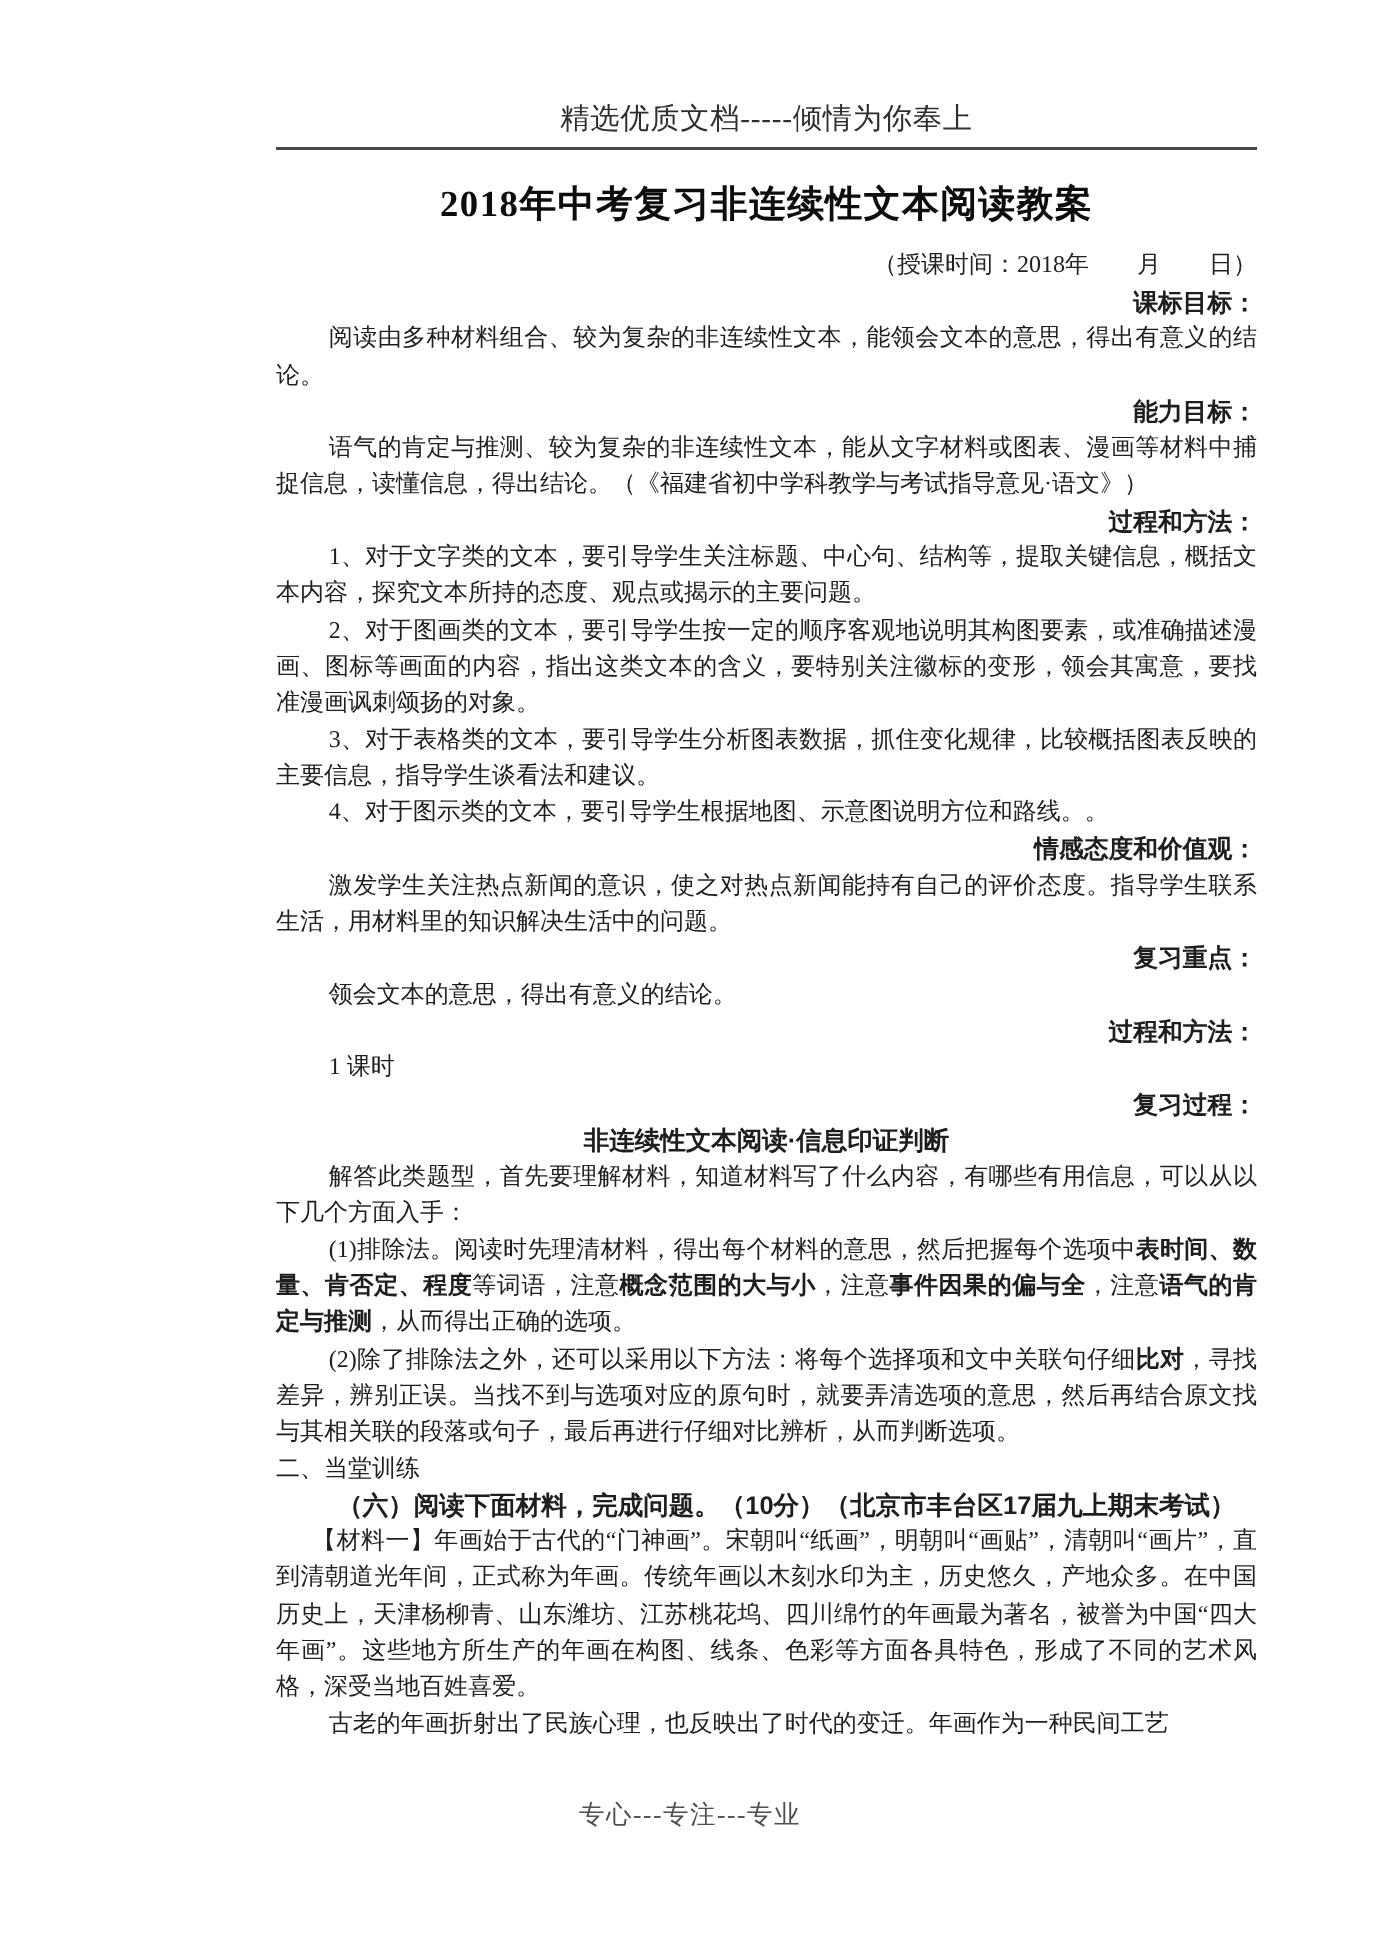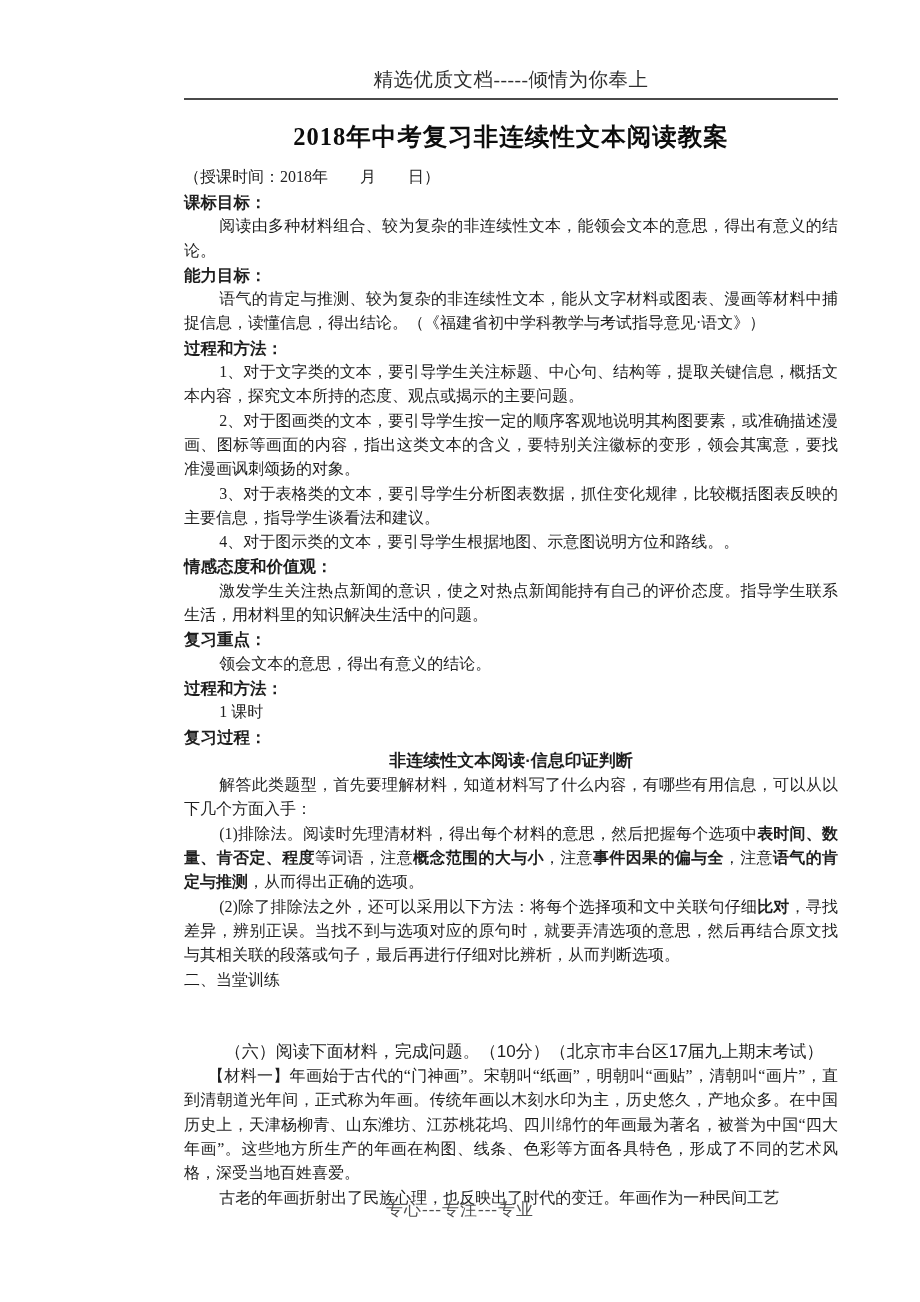--- a/index.html
+++ b/index.html
@@ -43,57 +43,56 @@
     font-weight: 700;
     text-align: center;
     color: #0d0d0d;
     letter-spacing: 1px;
   }
 
   .subtitle {
     margin-top: 13px;
     font-size: 16px;
     line-height: 22px;
-    text-align: left;
+    text-align: right;
     color: #222222;
   }
 
   .doc-body {
     margin-top: 2px;
     font-size: 16px;
     line-height: 24.3px;
   }
 
   .para { margin: 0; padding: 0; text-align: justify; }
 
   .heading {
     font-family: "Liberation Sans", "DejaVu Sans", sans-serif;
     font-weight: 700;
     font-size: 16.5px;
-    text-align: left;
+    text-align: right;
   }
 
   .body { text-indent: 2.2em; }
 
   .plain { text-indent: 0; }
 
   .center {
     text-align: center;
     text-indent: 0;
     font-family: "Liberation Sans", "DejaVu Sans", sans-serif;
     font-weight: 700;
     font-size: 17px;
   }
 
   .exam {
     font-family: "Liberation Sans", "DejaVu Sans", sans-serif;
-    font-weight: 400;
+    font-weight: 700;
     font-size: 17px;
     text-indent: 2.4em;
-    margin-top: 48px;
   }
 
   .material { text-indent: 1.5em; }
 
   .b { font-weight: 700; }
 
   .doc-footer {
     position: absolute;
     left: 0;
     right: 0;

